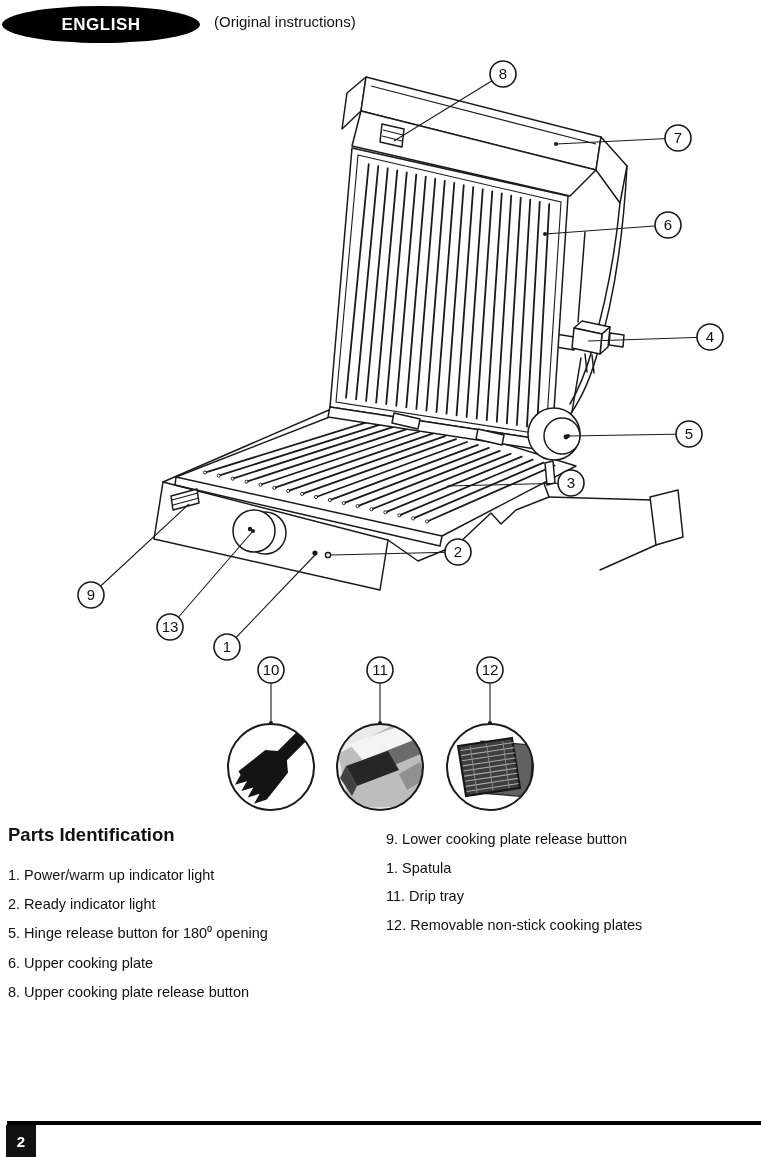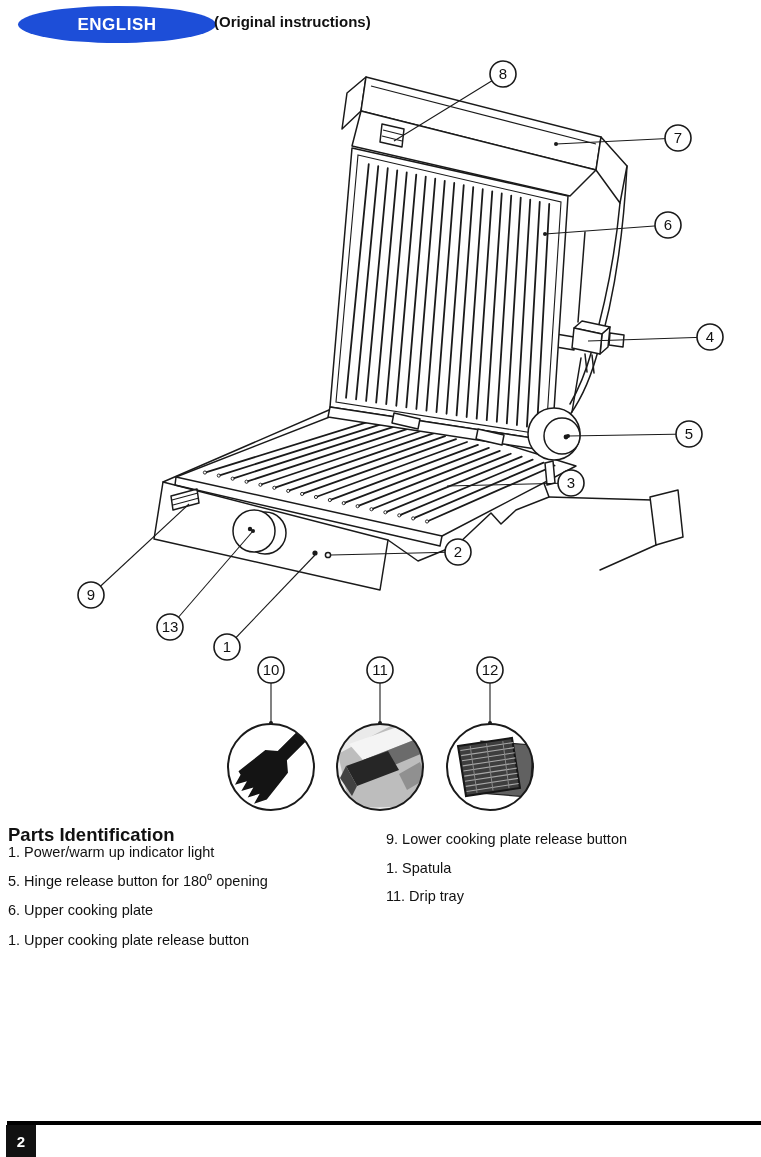--- a/index.html
+++ b/index.html
@@ -1,27 +1,27 @@
 <!DOCTYPE html>
 <html><head>
 <meta charset="utf-8">
 <style>
   html,body{margin:0;padding:0;background:#fff;}
   body{width:761px;height:1157px;position:relative;overflow:hidden;
        font-family:"Liberation Sans",sans-serif;color:#111;}
   .abs{position:absolute;}
-  .lang-ellipse{left:18px;top:6px;width:198px;height:37px;background:#1d4ed8;
+  .lang-ellipse{left:2px;top:6px;width:198px;height:37px;background:#000000;
     border-radius:50%;display:flex;align-items:center;justify-content:center;
     color:#fff;font-weight:bold;font-size:17px;letter-spacing:.5px;z-index:2;text-align:right;}
-  .subtitle{left:214px;top:13px;font-weight:bold;font-size:15px;z-index:2;}
+  .subtitle{left:214px;top:13px;font-weight:normal;font-size:15px;z-index:2;}
   #diagram-svg{left:0;top:0;z-index:1;}
   .parts-title{left:8px;top:824px;font-size:18.5px;font-weight:bold;z-index:2;}
   .col{z-index:2;font-size:14.5px;}
   .col .item{line-height:29.2px;white-space:nowrap;}
-  .col-left{left:8px;top:838px;}
+  .col-left{left:8px;top:861px;}
   .col-left .item:nth-child(6){margin-top:20px;}
   .col-right{left:386px;top:825px;}
   .col-right .item{line-height:28.6px;}
   .footer-line{left:7px;top:1121px;width:754px;height:4px;background:#000;z-index:2;}
   .page-num{left:6px;top:1125px;width:30px;height:32px;background:#111;color:#fff;
     font-weight:bold;font-size:15px;display:flex;align-items:center;justify-content:center;z-index:3;}
   
   .ln{fill:none;stroke:#1a1a1a;stroke-width:1.5;stroke-linejoin:round;stroke-linecap:round;}
   .fw{fill:#fff;stroke:#1a1a1a;stroke-width:1.5;stroke-linejoin:round;}
   .thin{fill:none;stroke:#1a1a1a;stroke-width:1.1;}
@@ -293,27 +293,29 @@
       <circle class="dot" cx="490" cy="723" r="2"></circle>
     <circle class="bubble" cx="490" cy="670" r="13"></circle>
     <text x="490" y="675">12</text>
   </g>
 </svg>
 
 <div class="abs parts-title">Parts Identification</div>
 
 <div class="abs col col-left">
   <div class="item">1. Power/warm up indicator light</div>
+  <div class="item">2. Ready indicator light</div>
   <div class="item">5. Hinge release button for 180⁰ opening</div>
   <div class="item">6. Upper cooking plate</div>
-  <div class="item">1. Upper cooking plate release button</div>
+  <div class="item">8. Upper cooking plate release button</div>
 </div>
 
 <div class="abs col col-right">
   <div class="item">9. Lower cooking plate release button</div>
   <div class="item">1. Spatula</div>
   <div class="item">11. Drip tray</div>
+  <div class="item">12. Removable non-stick cooking plates</div>
 </div>
 
 <div class="abs footer-line"></div>
 <div class="abs page-num">
   <span>2</span>
 </div>
 
 </body></html>

